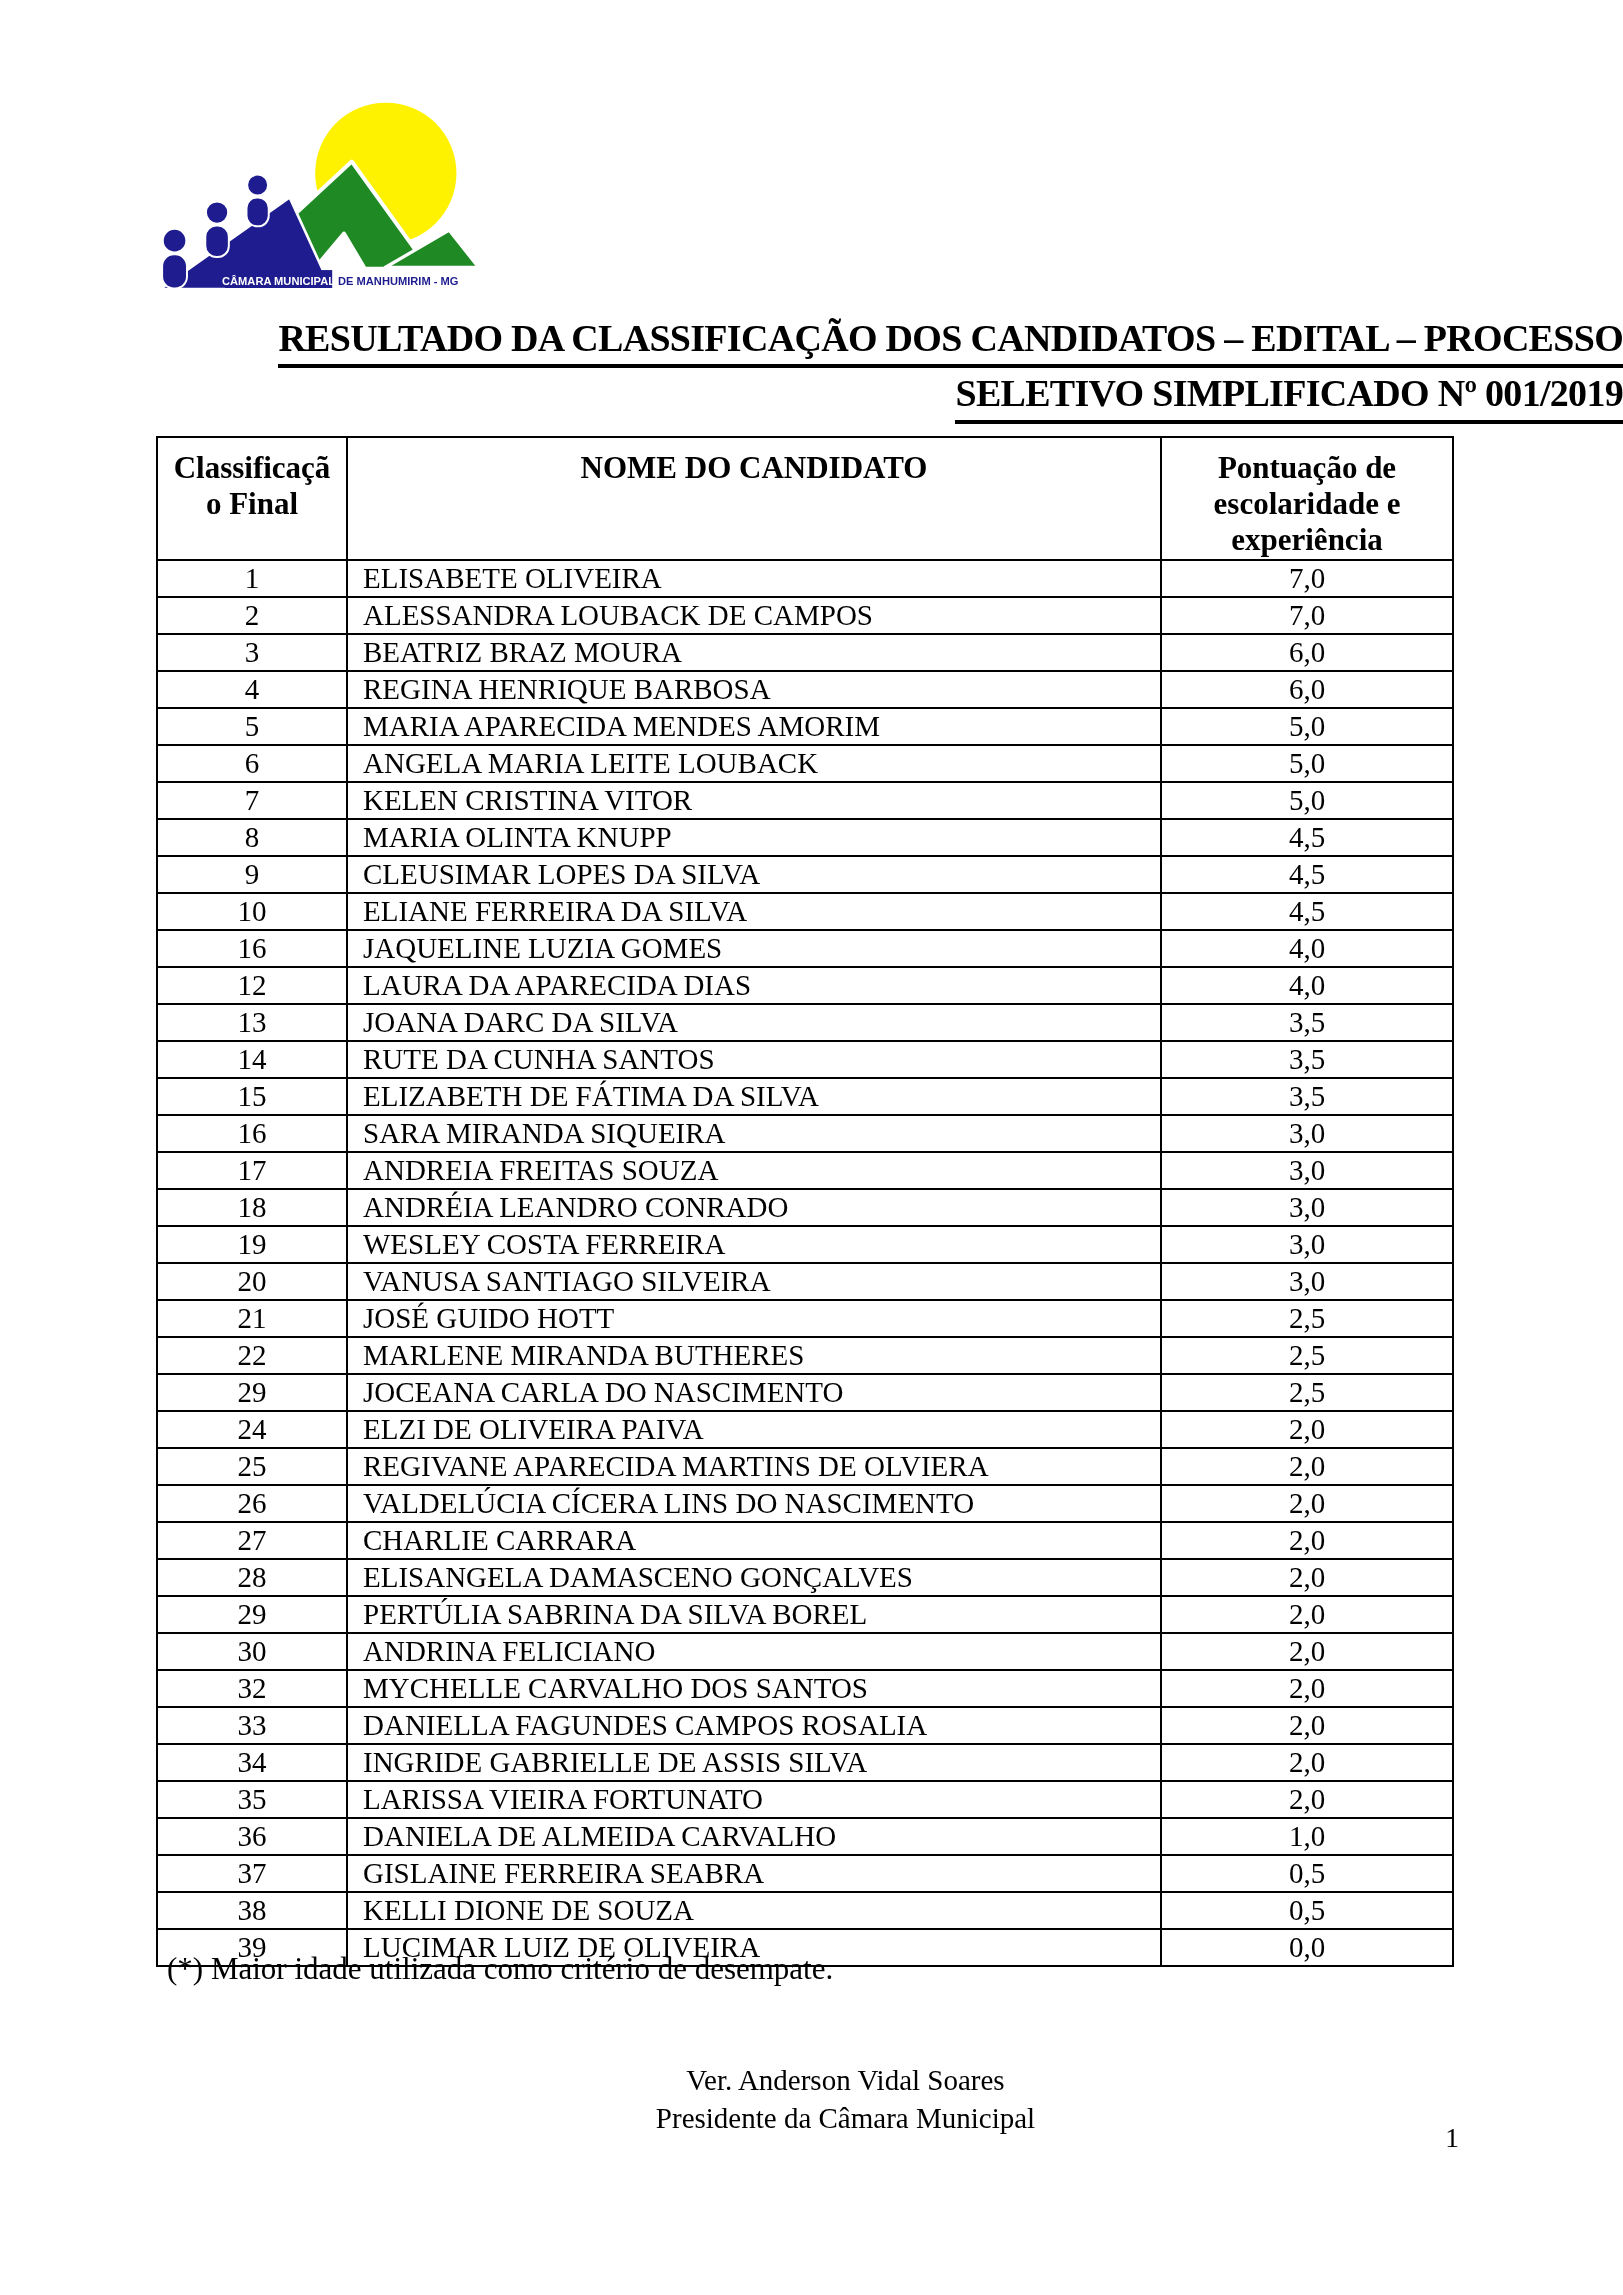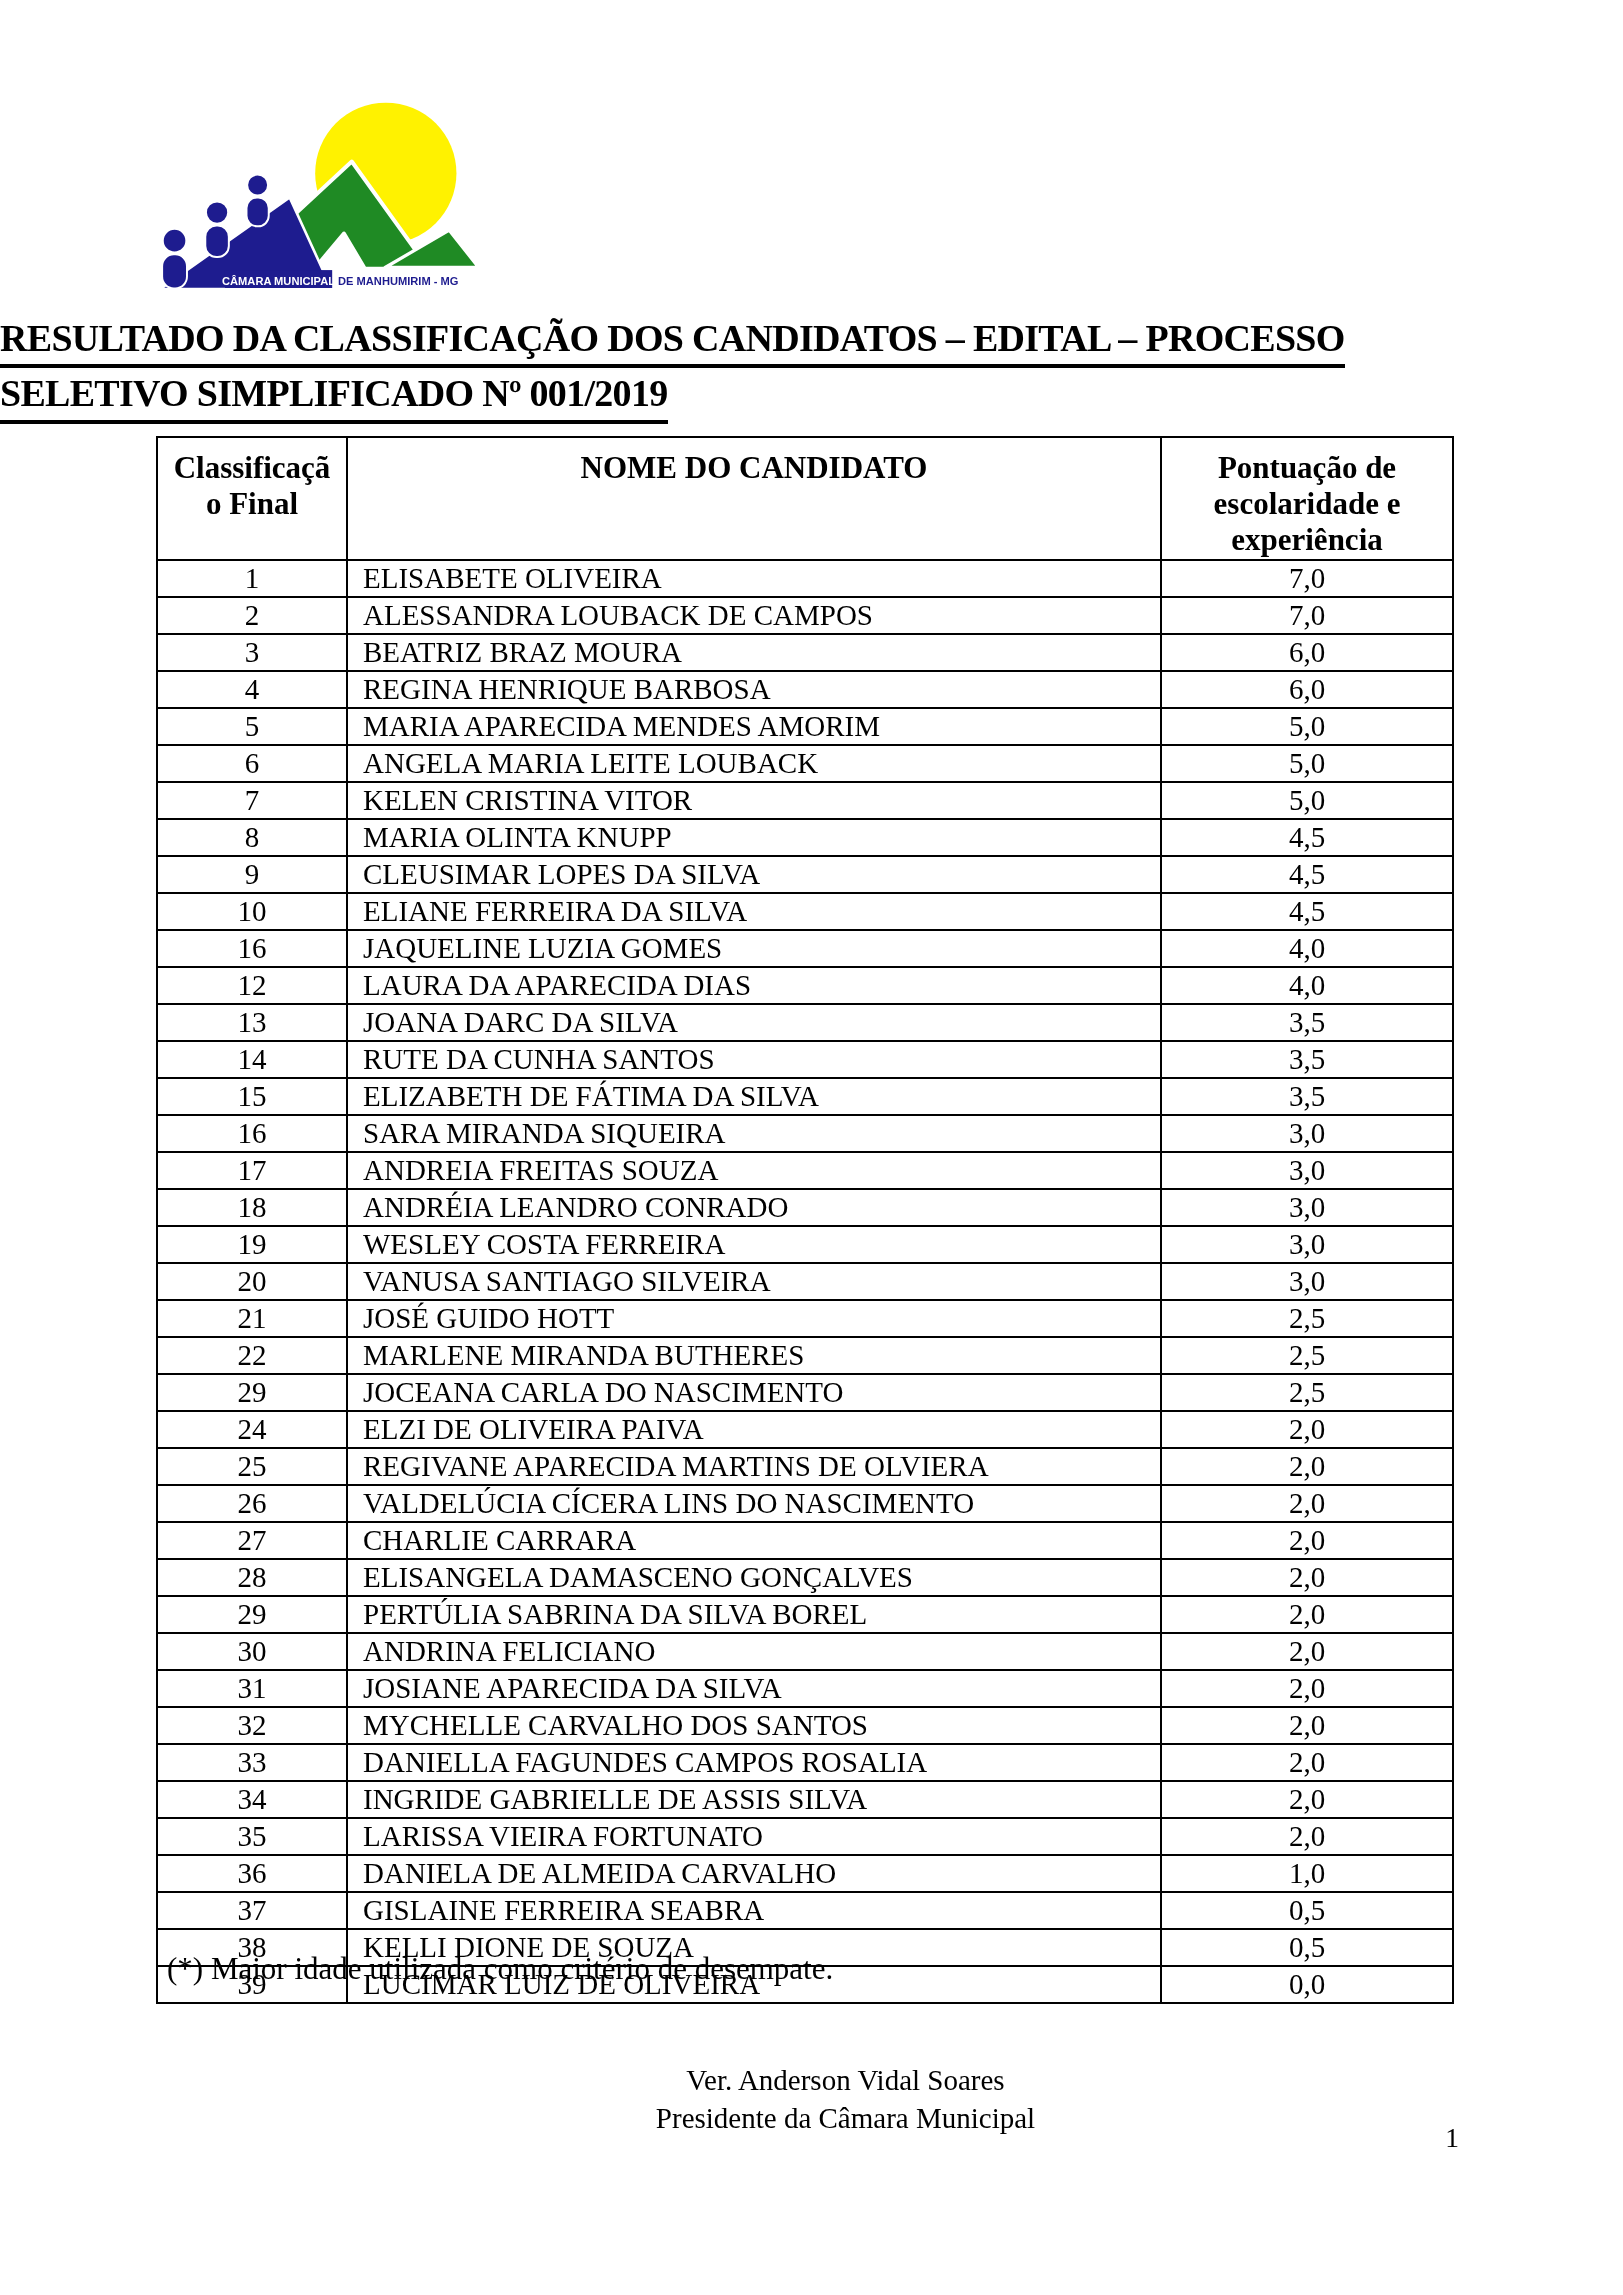--- a/index.html
+++ b/index.html
@@ -7,21 +7,21 @@
         font-family:"Liberation Serif","DejaVu Serif",serif;color:#000;overflow:hidden;}
 
   .logo{position:absolute;left:134px;top:88px;width:363px;height:200px;}
 
   .head-text{position:absolute;left:494px;top:97px;width:981px;text-align:center;}
   .org-name{font-size:54px;font-weight:bold;font-style:italic;letter-spacing:-1.3px;line-height:1.1;white-space:nowrap;}
   .org-state{font-size:39px;font-weight:bold;font-style:italic;margin-top:2.6px;}
   .org-cnpj{font-size:27px;font-weight:bold;font-style:italic;margin-top:7.9px;}
   .org-address{font-size:27.5px;margin-top:5.2px;white-space:nowrap;}
 
-  .doc-title{position:absolute;left:0;top:313px;width:1623px;text-align:left;
+  .doc-title{position:absolute;left:0;top:313px;width:1623px;text-align:right;
              font-size:38px;font-weight:bold;letter-spacing:-0.7px;line-height:1.32;}
   .doc-title .u{display:inline-block;border-bottom:4.6px solid #000;padding-bottom:1.3px;white-space:nowrap;}
 
   table.results{position:absolute;left:156px;top:436px;width:1295px;
                 border-collapse:collapse;table-layout:fixed;}
   table.results th,table.results td{border:2px solid #000;border-top-width:2.6px;border-bottom-width:2.6px;overflow:hidden;}
   table.results th{font-size:31px;font-weight:bold;vertical-align:top;padding-top:12px;text-align:center;}
   table.results thead tr{height:105px;}
   table.results tbody tr{height:36px;}
   td.rank{text-align:center;font-size:29px;}
@@ -224,25 +224,20 @@
           <td class="rank">29</td>
           <td class="name">PERTÚLIA SABRINA DA SILVA BOREL</td>
           <td class="score">2,0</td>
         </tr>
         <tr>
           <td class="rank">30</td>
           <td class="name">ANDRINA FELICIANO</td>
           <td class="score">2,0</td>
         </tr>
         <tr>
-          <td class="rank">31</td>
-          <td class="name">JOSIANE APARECIDA DA SILVA</td>
-          <td class="score">2,0</td>
-        </tr>
-        <tr>
           <td class="rank">32</td>
           <td class="name">MYCHELLE CARVALHO DOS SANTOS</td>
           <td class="score">2,0</td>
         </tr>
         <tr>
           <td class="rank">33</td>
           <td class="name">DANIELLA FAGUNDES CAMPOS ROSALIA</td>
           <td class="score">2,0</td>
         </tr>
         <tr>

